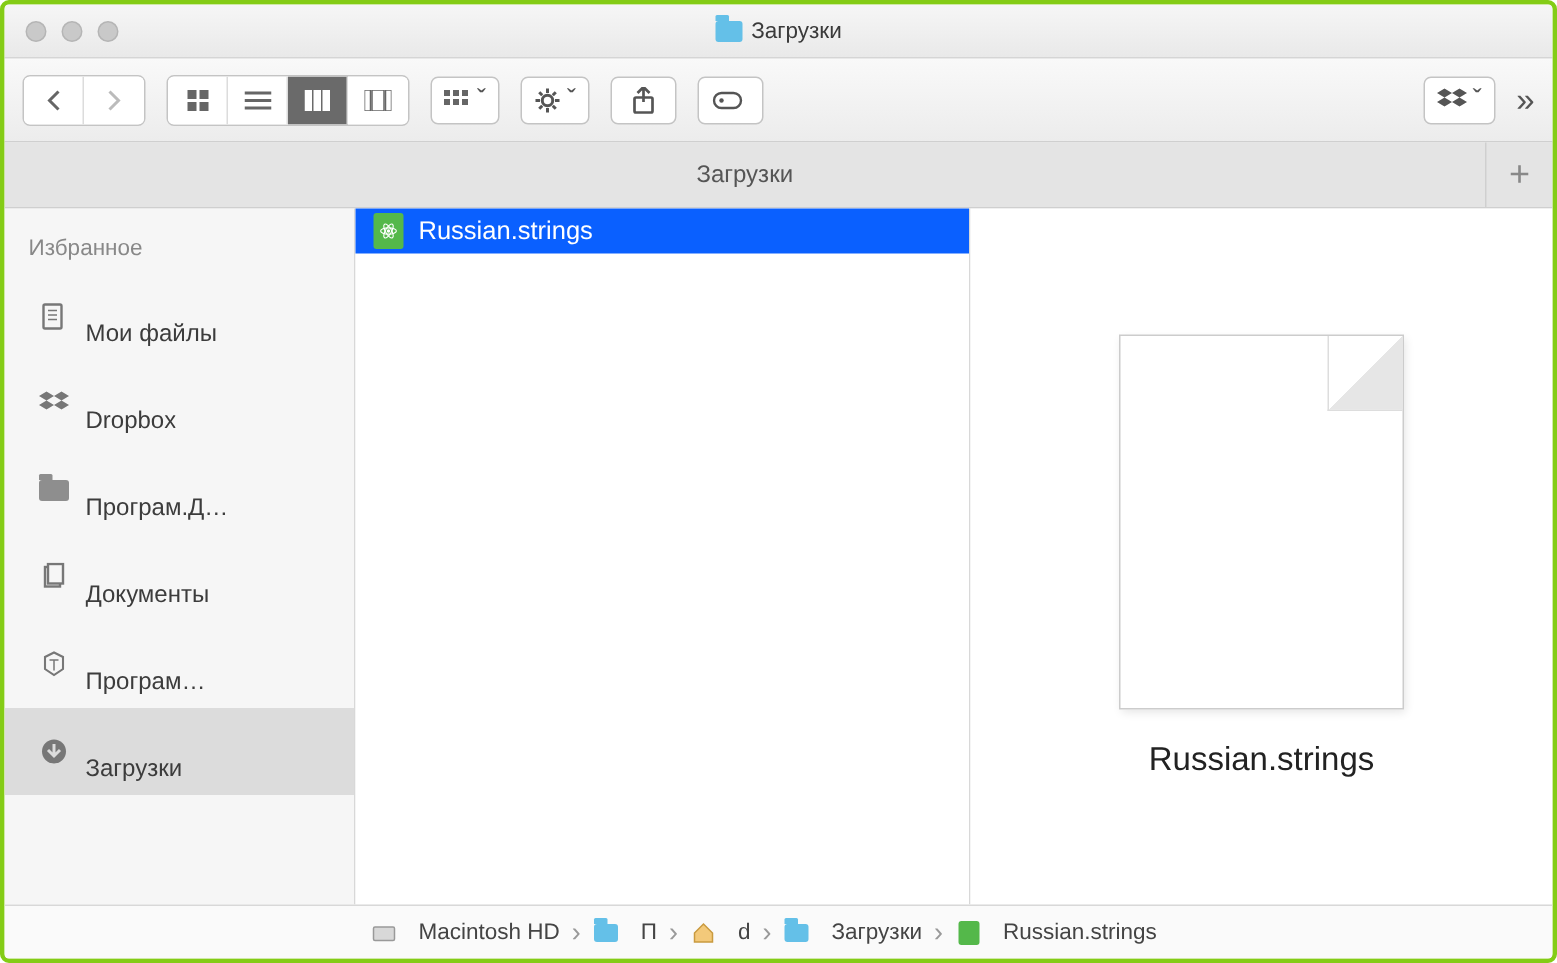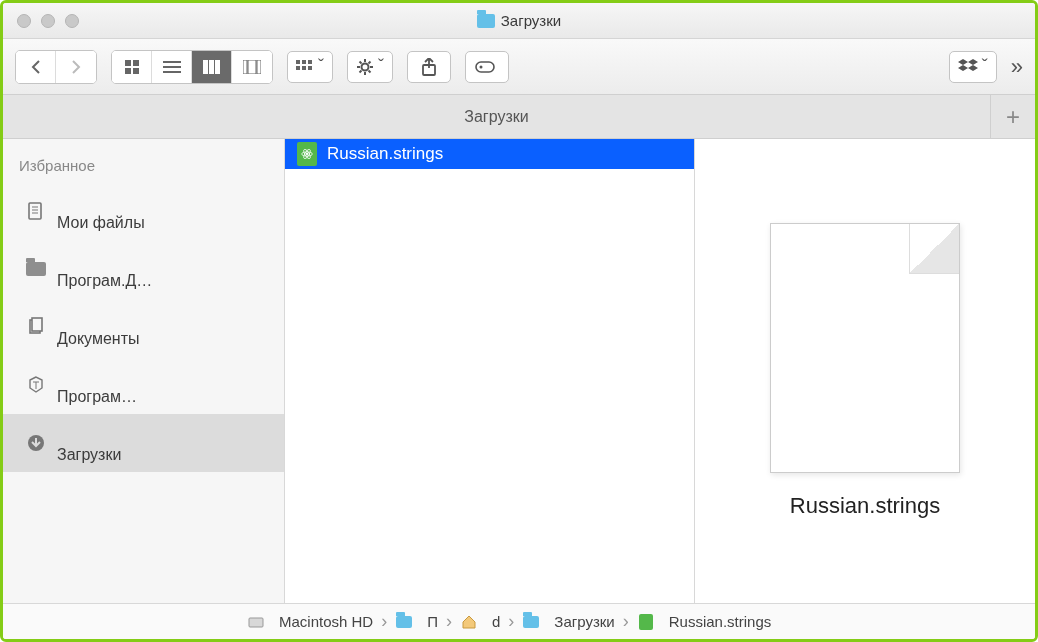--- a/index.html
+++ b/index.html
@@ -22,21 +22,21 @@
   .spacer { flex: 1; }
   .chev { font-size: 18px; color: #555; }
 
   
   .tabbar { height: 44px; background: #e4e4e4; border-bottom: 1px solid #cfcfcf; display: flex; align-items: stretch; }
   .tab { flex: 1; display: flex; align-items: center; justify-content: center; font-size: 16px; color: #555; border-right: 1px solid #cfcfcf; }
   .tab-add { width: 44px; display: flex; align-items: center; justify-content: center; font-size: 24px; color: #888; cursor: pointer; }
 
   
   .main { flex: 1; display: flex; min-height: 0; }
-  .sidebar { width: 282px; background: #f6f6f6; border-right: 1px solid #d8d8d8; overflow: hidden; padding-top: 10px; }
+  .sidebar { width: 234px; background: #f6f6f6; border-right: 1px solid #d8d8d8; overflow: hidden; padding-top: 10px; }
   .sb-header { padding: 8px 16px; font-size: 15px; color: #888; }
   .sb-item { display: flex; align-items: center; gap: 10px; padding: 8px 12px 8px 22px; font-size: 16px; color: #3c3c3c; cursor: pointer; white-space: nowrap; overflow: hidden; text-overflow: ellipsis; }
   .sb-item.selected { background: #dcdcdc; }
   .sb-icon { width: 22px; height: 22px; display: flex; align-items: center; justify-content: center; flex-shrink: 0; color: #6f6f6f; }
   .sb-label { overflow: hidden; text-overflow: ellipsis; margin-top: 24px; }
 
   .columns { flex: 1; display: flex; min-width: 0; }
   .col-list { width: 410px; border-right: 1px solid #d8d8d8; background: #fff; }
   .file-row { display: flex; align-items: center; gap: 10px; padding: 4px 12px; height: 30px; font-size: 17px; cursor: pointer; }
   .file-row.selected { background: #0a60ff; color: #fff; }
@@ -197,20 +197,28 @@
             <svg width="20" height="20" viewBox="0 0 20 20">
               <rect x="3" y="2" width="12" height="16" rx="1" fill="none" stroke="#777" stroke-width="1.6"></rect>
               <line x1="6" y1="6" x2="12" y2="6" stroke="#777"></line>
               <line x1="6" y1="9" x2="12" y2="9" stroke="#777"></line>
               <line x1="6" y1="12" x2="12" y2="12" stroke="#777"></line>
             </svg>
           </span>
         <span class="sb-label">Мои файлы</span>
       </div>
 
+      <div class="sb-item">
+        <span class="sb-icon">
+            <svg width="20" height="18" viewBox="0 0 20 18">
+              <path d="M5 1 L10 4 L5 7 L0 4 Z M15 1 L20 4 L15 7 L10 4 Z M5 7 L10 10 L5 13 L0 10 Z M15 7 L20 10 L15 13 L10 10 Z" fill="#777"></path>
+            </svg>
+          </span>
+        <span class="sb-label">Dropbox</span>
+      </div>
 
       <div class="sb-item">
         <span class="sb-icon">
             <span class="ic-folder"></span>
           </span>
         <span class="sb-label">Програм.Д…</span>
       </div>
 
 
 

